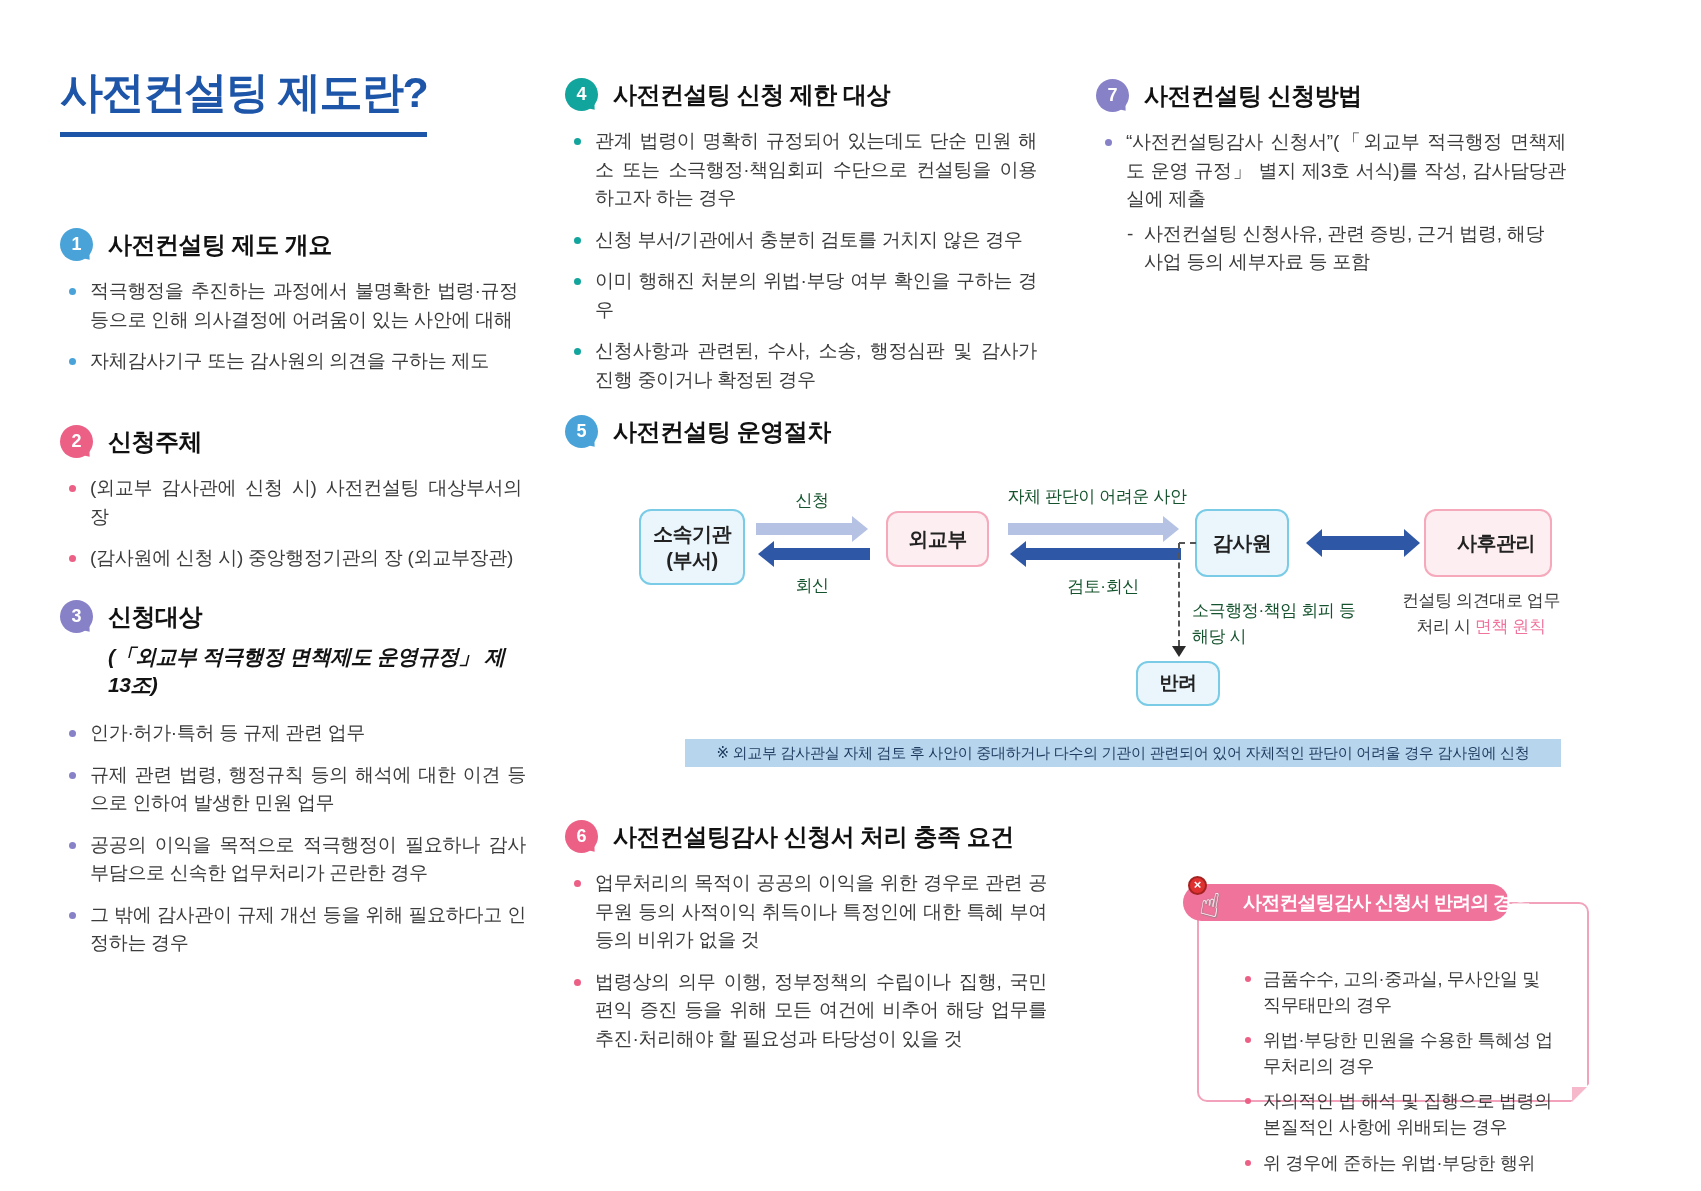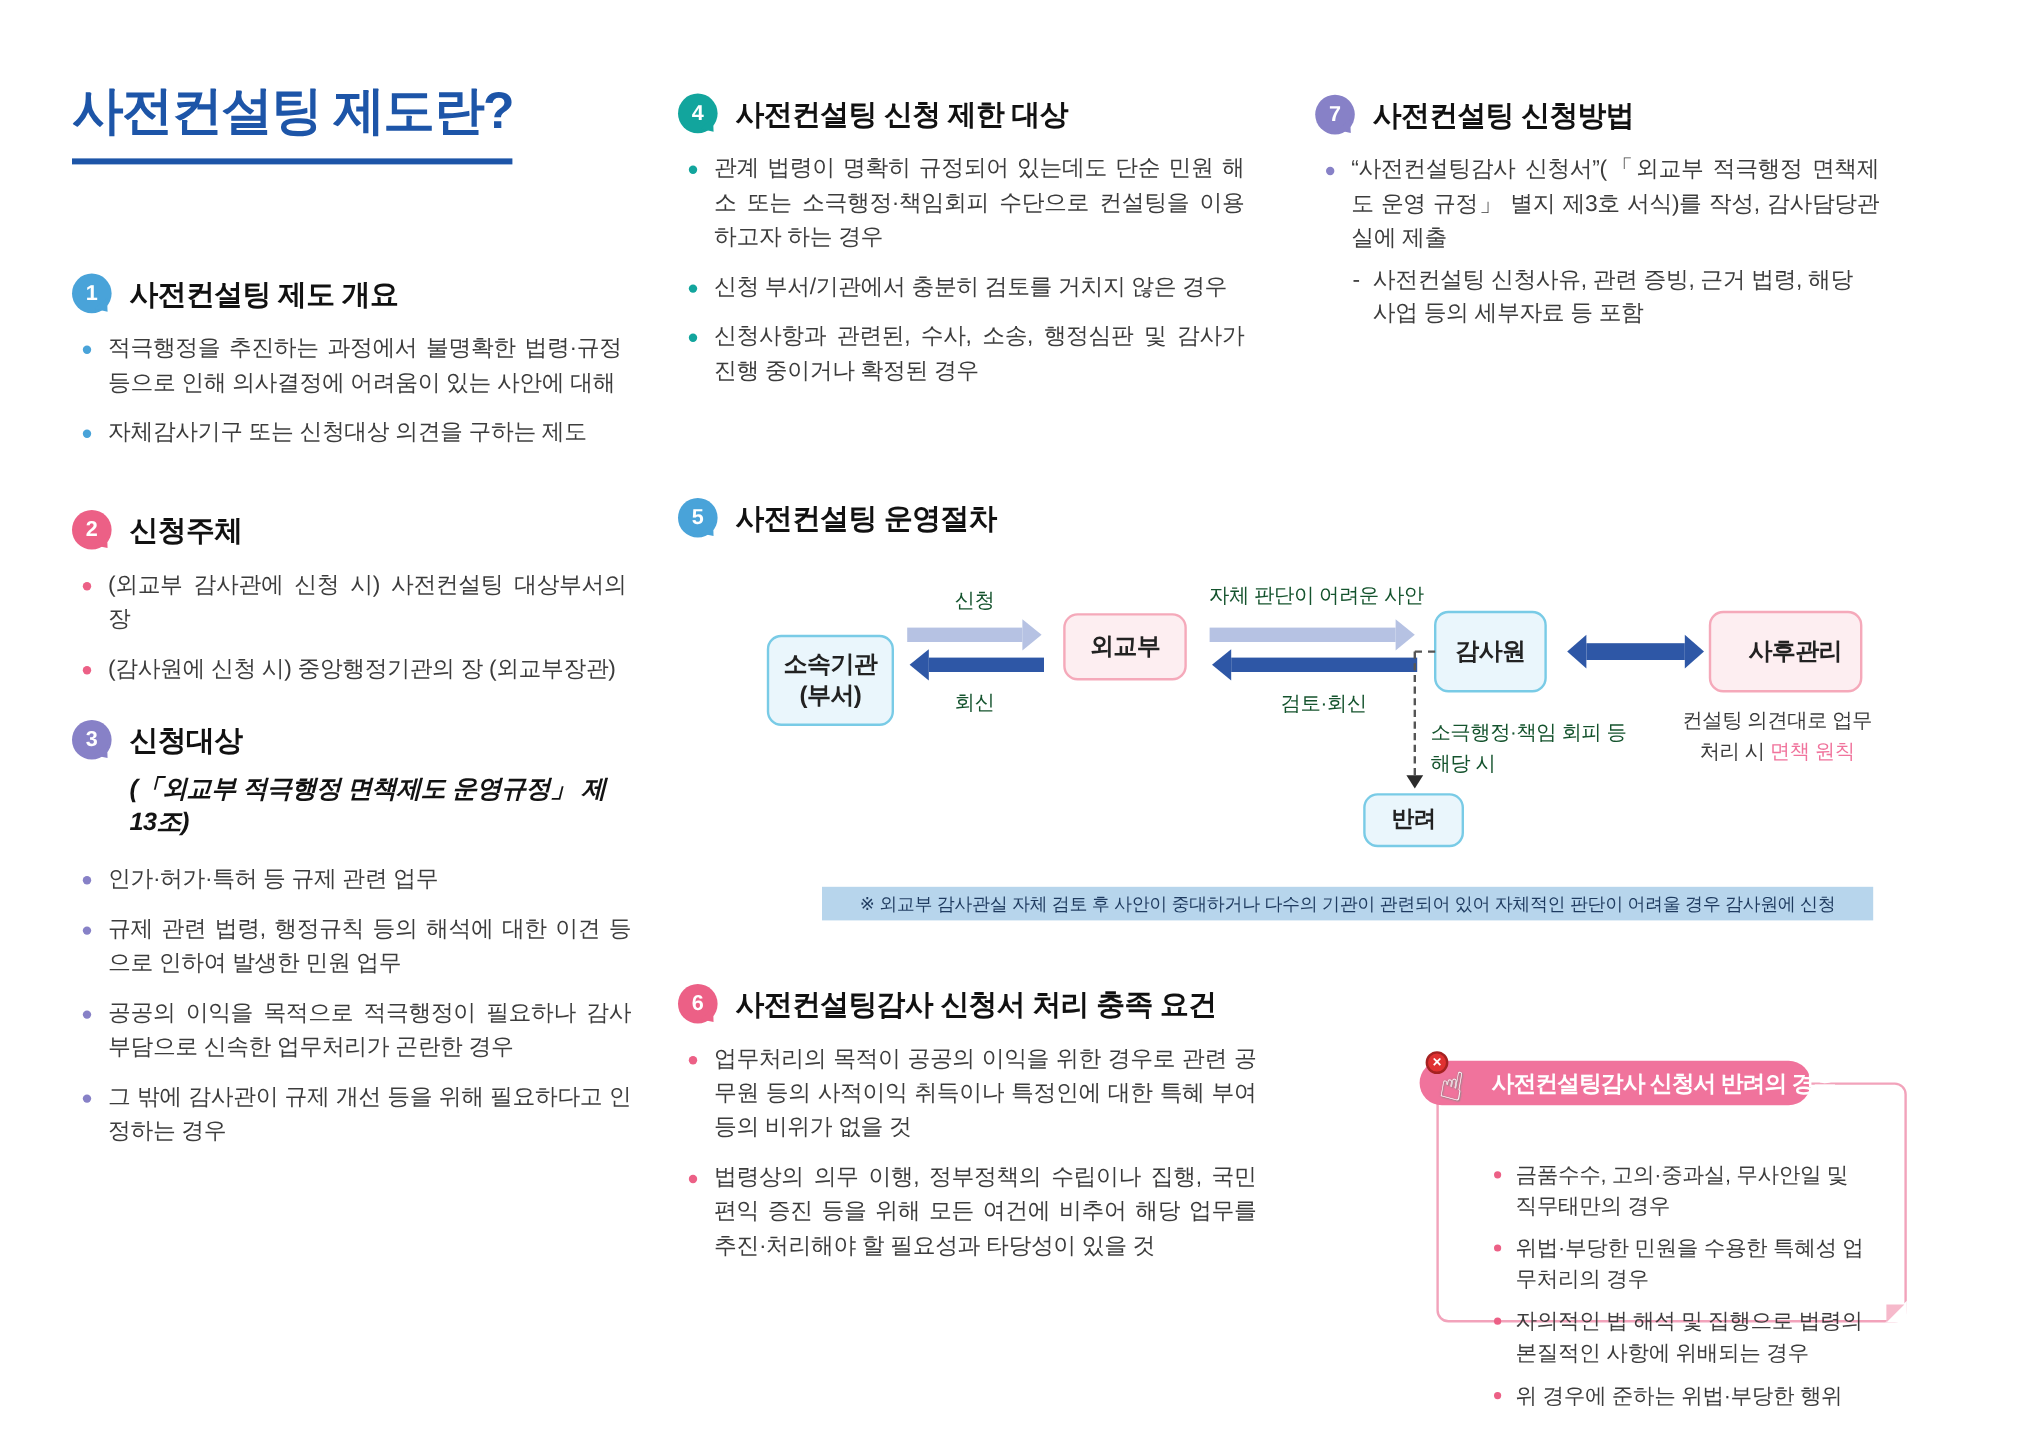--- a/index.html
+++ b/index.html
@@ -125,21 +125,21 @@
 
   <section class="sec" style="left:60px; top:228px; width:458px;">
     <div class="sec-head">
       <span class="badge" style="--bc:#49a3d9;">
           <span>1</span>
         </span>
       <h2>사전컨설팅 제도 개요</h2>
     </div>
     <ul class="bullets" style="--dot:#49a3d9;">
       <li>적극행정을 추진하는 과정에서 불명확한 법령·규정 등으로 인해 의사결정에 어려움이 있는 사안에 대해</li>
-      <li>자체감사기구 또는 신청대상 의견을 구하는 제도</li>
+      <li>자체감사기구 또는 감사원의 의견을 구하는 제도</li>
     </ul>
   </section>
 
   <section class="sec" style="left:60px; top:425px; width:462px;">
     <div class="sec-head">
       <span class="badge" style="--bc:#ec6086;">
           <span>2</span>
         </span>
       <h2>신청주체</h2>
     </div>
@@ -168,20 +168,21 @@
   <section class="sec" style="left:565px; top:78px; width:472px;">
     <div class="sec-head">
       <span class="badge" style="--bc:#12a59d;">
           <span>4</span>
         </span>
       <h2>사전컨설팅 신청 제한 대상</h2>
     </div>
     <ul class="bullets" style="--dot:#12a59d;">
       <li>관계 법령이 명확히 규정되어 있는데도 단순 민원 해소 또는 소극행정·책임회피 수단으로 컨설팅을 이용하고자 하는 경우</li>
       <li>신청 부서/기관에서 충분히 검토를 거치지 않은 경우</li>
+      <li>이미 행해진 처분의 위법·부당 여부 확인을 구하는 경우</li>
       <li>신청사항과 관련된, 수사, 소송, 행정심판 및 감사가 진행 중이거나 확정된 경우</li>
     </ul>
   </section>
 
   <section class="sec" style="left:1096px; top:79px; width:470px;">
     <div class="sec-head">
       <span class="badge" style="--bc:#8781c7;">
           <span>7</span>
         </span>
       <h2>사전컨설팅 신청방법</h2>
@@ -196,21 +197,21 @@
     <div class="sec-head">
       <span class="badge" style="--bc:#49a3d9;">
           <span>5</span>
         </span>
       <h2>사전컨설팅 운영절차</h2>
     </div>
   </section>
 
   <div class="diagram">
 
-    <div class="node blue preline" style="left:639px; top:529px; width:106px; height:76px;">소속기관
+    <div class="node blue preline" style="left:639px; top:509px; width:106px; height:76px;">소속기관
 (부서)</div>
     <div class="node pink" style="left:886px; top:511px; width:103px; height:56px;">외교부</div>
     <div class="node blue" style="left:1195px; top:509px; width:94px; height:68px;">감사원</div>
     <div class="node pink" style="left:1424px; top:509px; width:128px; height:68px;padding-left:16px;">사후관리</div>
     <div class="node blue" style="left:1136px; top:661px; width:84px; height:45px; font-size:19px;">반려</div>
 
     <div class="ar right" style="left:756px; top:523px; width:96px; --c:#b6c2e3;"></div>
     <div class="ar left" style="left:774px; top:548px; width:96px; --c:#2e57a6;"></div>
     <div class="ar right" style="left:1008px; top:523px; width:155px; --c:#b6c2e3;"></div>
     <div class="ar left" style="left:1026px; top:548px; width:155px; --c:#2e57a6;"></div>

